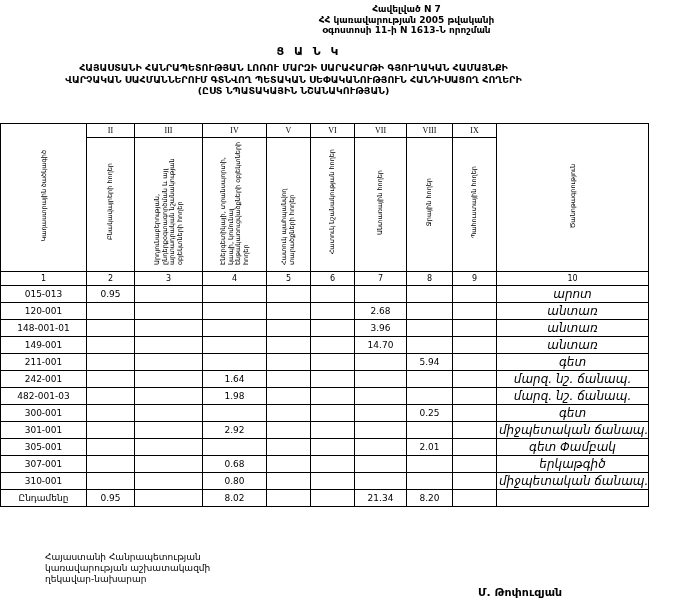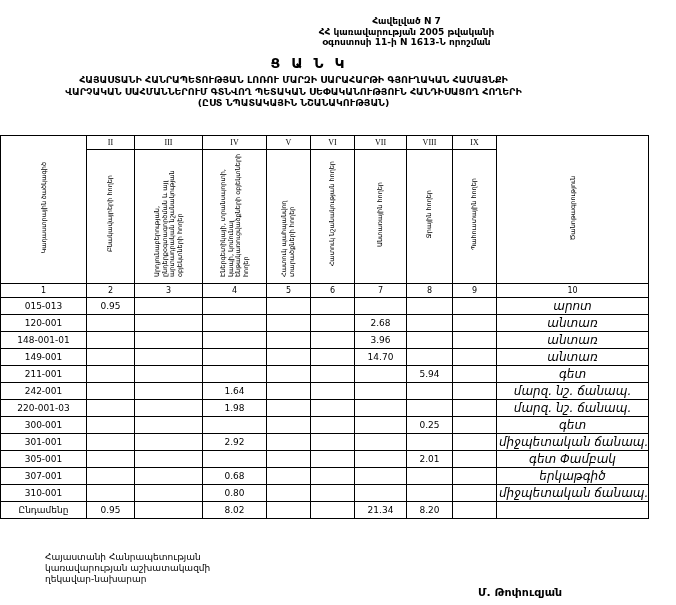--- a/index.html
+++ b/index.html
@@ -3,37 +3,37 @@
 <meta charset="utf-8">
 <style>
   * { margin:0; padding:0; box-sizing:border-box; }
   html,body { background:#fff; }
   body {
     width:676px; height:605px;
     font-family:"DejaVu Sans", sans-serif;
     color:#000;
     overflow:hidden;
   }
-  .page { position:relative; width:587px; height:605px; padding-top:16px; }
+  .page { position:relative; width:587px; height:605px; padding-top:4px; }
 
   .appendix {
     margin-left:auto; margin-right:38px;
     width:285px;
     text-align:center;
     font-weight:bold;
     font-size:9px; line-height:10.5px;
   }
 
   .doc-title {
     margin-top:10px;
     text-align:center;
     font-weight:bold;
     font-size:9.5px; line-height:11.5px;
   }
-  .cank { font-size:14px; letter-spacing:3px; margin-bottom:5px;margin-left:31px; }
+  .cank { font-size:11px; letter-spacing:3px; margin-bottom:5px;margin-left:31px; }
 
   table.land-table {
     border-collapse:collapse;
     table-layout:fixed;
     width:648px;
     margin:26px auto 0;
   }
   .land-table th, .land-table td {
     border:1px solid #000;
     font-weight:normal;
@@ -212,21 +212,21 @@
           <td class="num"></td>
           <td class="num">1.64</td>
           <td class="num"></td>
           <td class="num"></td>
           <td class="num"></td>
           <td class="num"></td>
           <td class="num"></td>
           <td class="note">մարզ. նշ. ճանապ.</td>
         </tr>
         <tr>
-          <td class="code">220-001-03</td>
+          <td class="code">482-001-03</td>
           <td class="num"></td>
           <td class="num"></td>
           <td class="num">1.98</td>
           <td class="num"></td>
           <td class="num"></td>
           <td class="num"></td>
           <td class="num"></td>
           <td class="num"></td>
           <td class="note">մարզ. նշ. ճանապ.</td>
         </tr>

